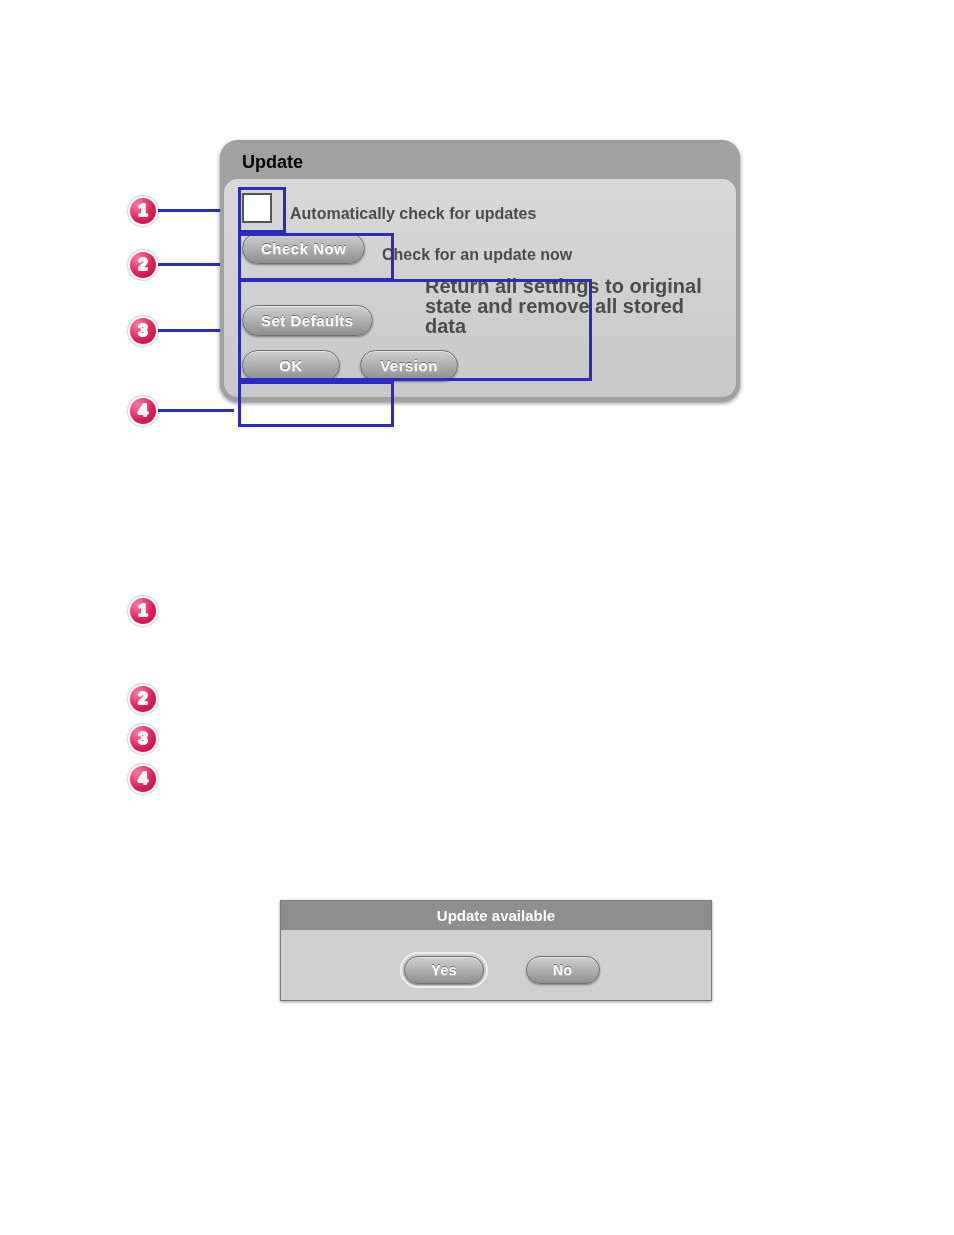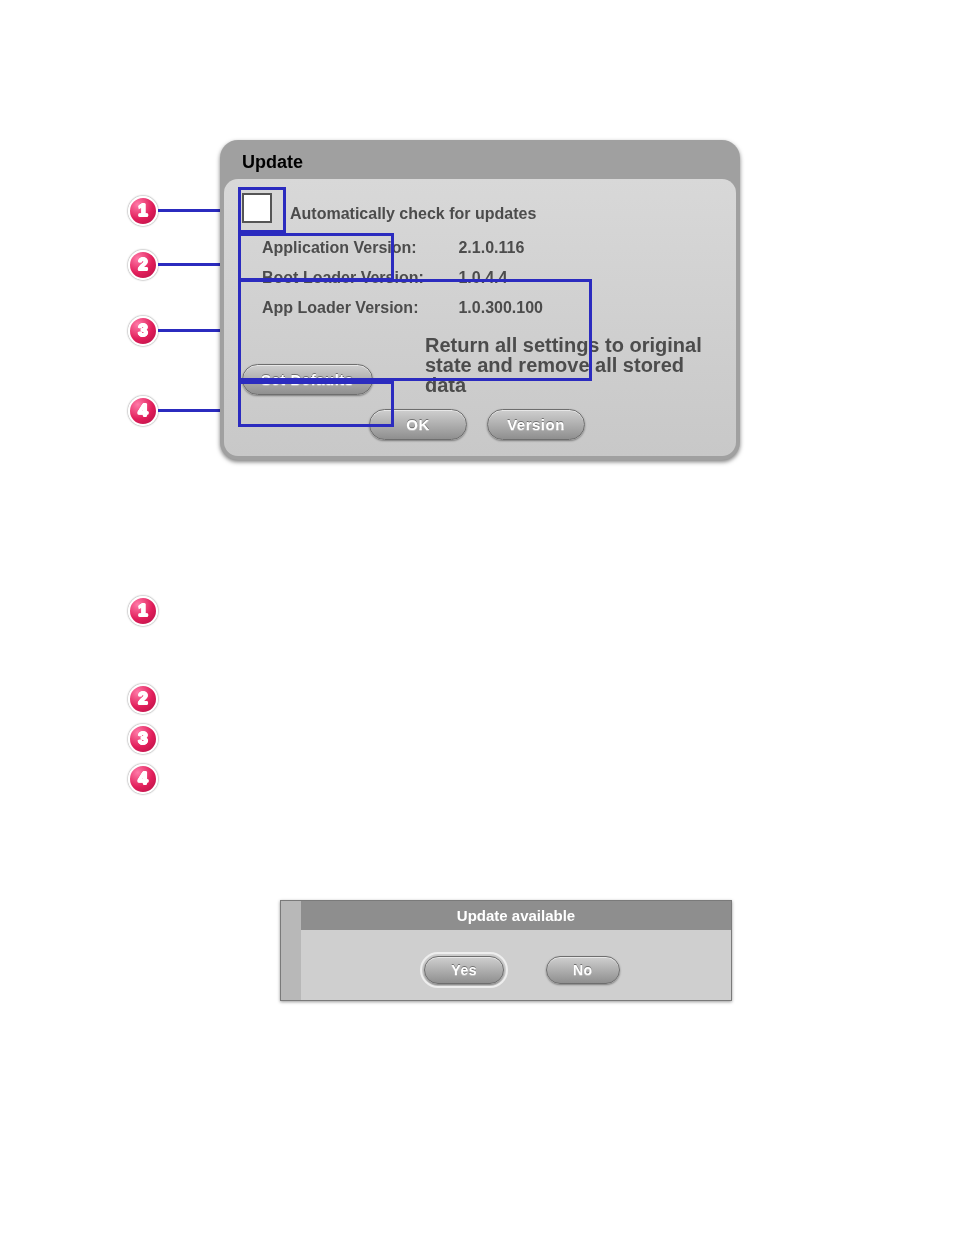--- a/index.html
+++ b/index.html
@@ -45,21 +45,21 @@
   .pill{
     display:inline-block;
     background:linear-gradient(#cfcfcf,#8f8f8f);
     color:#fff; font-weight:bold; letter-spacing:.5px;
     text-shadow:0 -1px 0 rgba(0,0,0,.4),0 1px 0 rgba(255,255,255,.3);
     border-radius:999px; border:1px solid #6e6e6e;
     box-shadow:inset 0 1px 0 rgba(255,255,255,.5),0 1px 2px rgba(0,0,0,.4);
     padding:6px 18px; font-size:15px; text-align:center;
   }
   .pill.small{padding:4px 16px;font-size:14px;}
-  .btn-row{display:flex;justify-content:center;gap:20px;margin-top:14px;padding-right:6px;}
+  .btn-row{display:flex;justify-content:flex-start;gap:20px;margin-top:14px;padding-right:6px;}
 
   
   .versions{margin:10px 0 6px 20px; line-height:30px; font-size:16px;}
   .versions div span.lbl{display:inline-block;width:192px;}
   .versions div span.val{}
 
   
   .badge{
     width:26px;height:26px;border-radius:50%;
     background:radial-gradient(circle at 30% 25%,#ff7aa8,#e11e5a 55%,#b50f45);
@@ -88,21 +88,20 @@
   .b5{left:128px; top:596px;}
   .b6{left:128px; top:684px;}
   .b7{left:128px; top:724px;}
   .b8{left:128px; top:764px;}
 
   
   .avail-dialog{
     position:absolute; left:280px; top:900px; width:430px;
     background:#b8b8b8; border:1px solid #7a7a7a;
     box-shadow:0 1px 3px rgba(0,0,0,.4);
-    padding-left:20px;
   }
   .avail-title{
     background:#8e8e8e;color:#fff;text-align:center;
     font-weight:bold;font-size:15px;padding:6px 0;
   }
   .avail-body{
     background:#cfcfcf;color:#4c4c4c;
     padding:18px 20px 16px 20px;font-size:13px;font-weight:bold;
   }
   .avail-body p{margin:0 0 12px 0;line-height:17px;}
@@ -152,35 +151,27 @@
     <div class="callout c3"></div>
     <div class="callout c4"></div>
 
     <div class="row" style="margin-top:0;">
       <div class="lead" style="width:48px;">
         <span class="cb-box"></span>
       </div>
       <div class="follow">Automatically check for updates</div>
     </div>
 
+    <div class="row" style="margin-top:10px;">
+      <div class="lead">
+        <span class="pill">Check Now</span>
+      </div>
+      <div class="follow">Check for an update now</div>
+    </div>
 
-    <div class="versions">
-      <div>
-        <span class="lbl">Application Version:</span>
-        <span class="val">2.1.0.116</span>
-      </div>
-      <div>
-        <span class="lbl">Boot Loader Version:</span>
-        <span class="val">1.0.4.4</span>
-      </div>
-      <div>
-        <span class="lbl">App Loader Version:</span>
-        <span class="val">1.0.300.100</span>
-      </div>
-    </div>
 
     <div class="row two-line" style="margin-top:8px;gap:43px;">
       <div class="lead">
         <span class="pill">Set Defaults</span>
       </div>
       <div class="follow">Return all settings to original state and remove all stored data</div>
     </div>
 
     <div class="btn-row">
       <span class="pill" style="min-width:60px;">OK</span>

